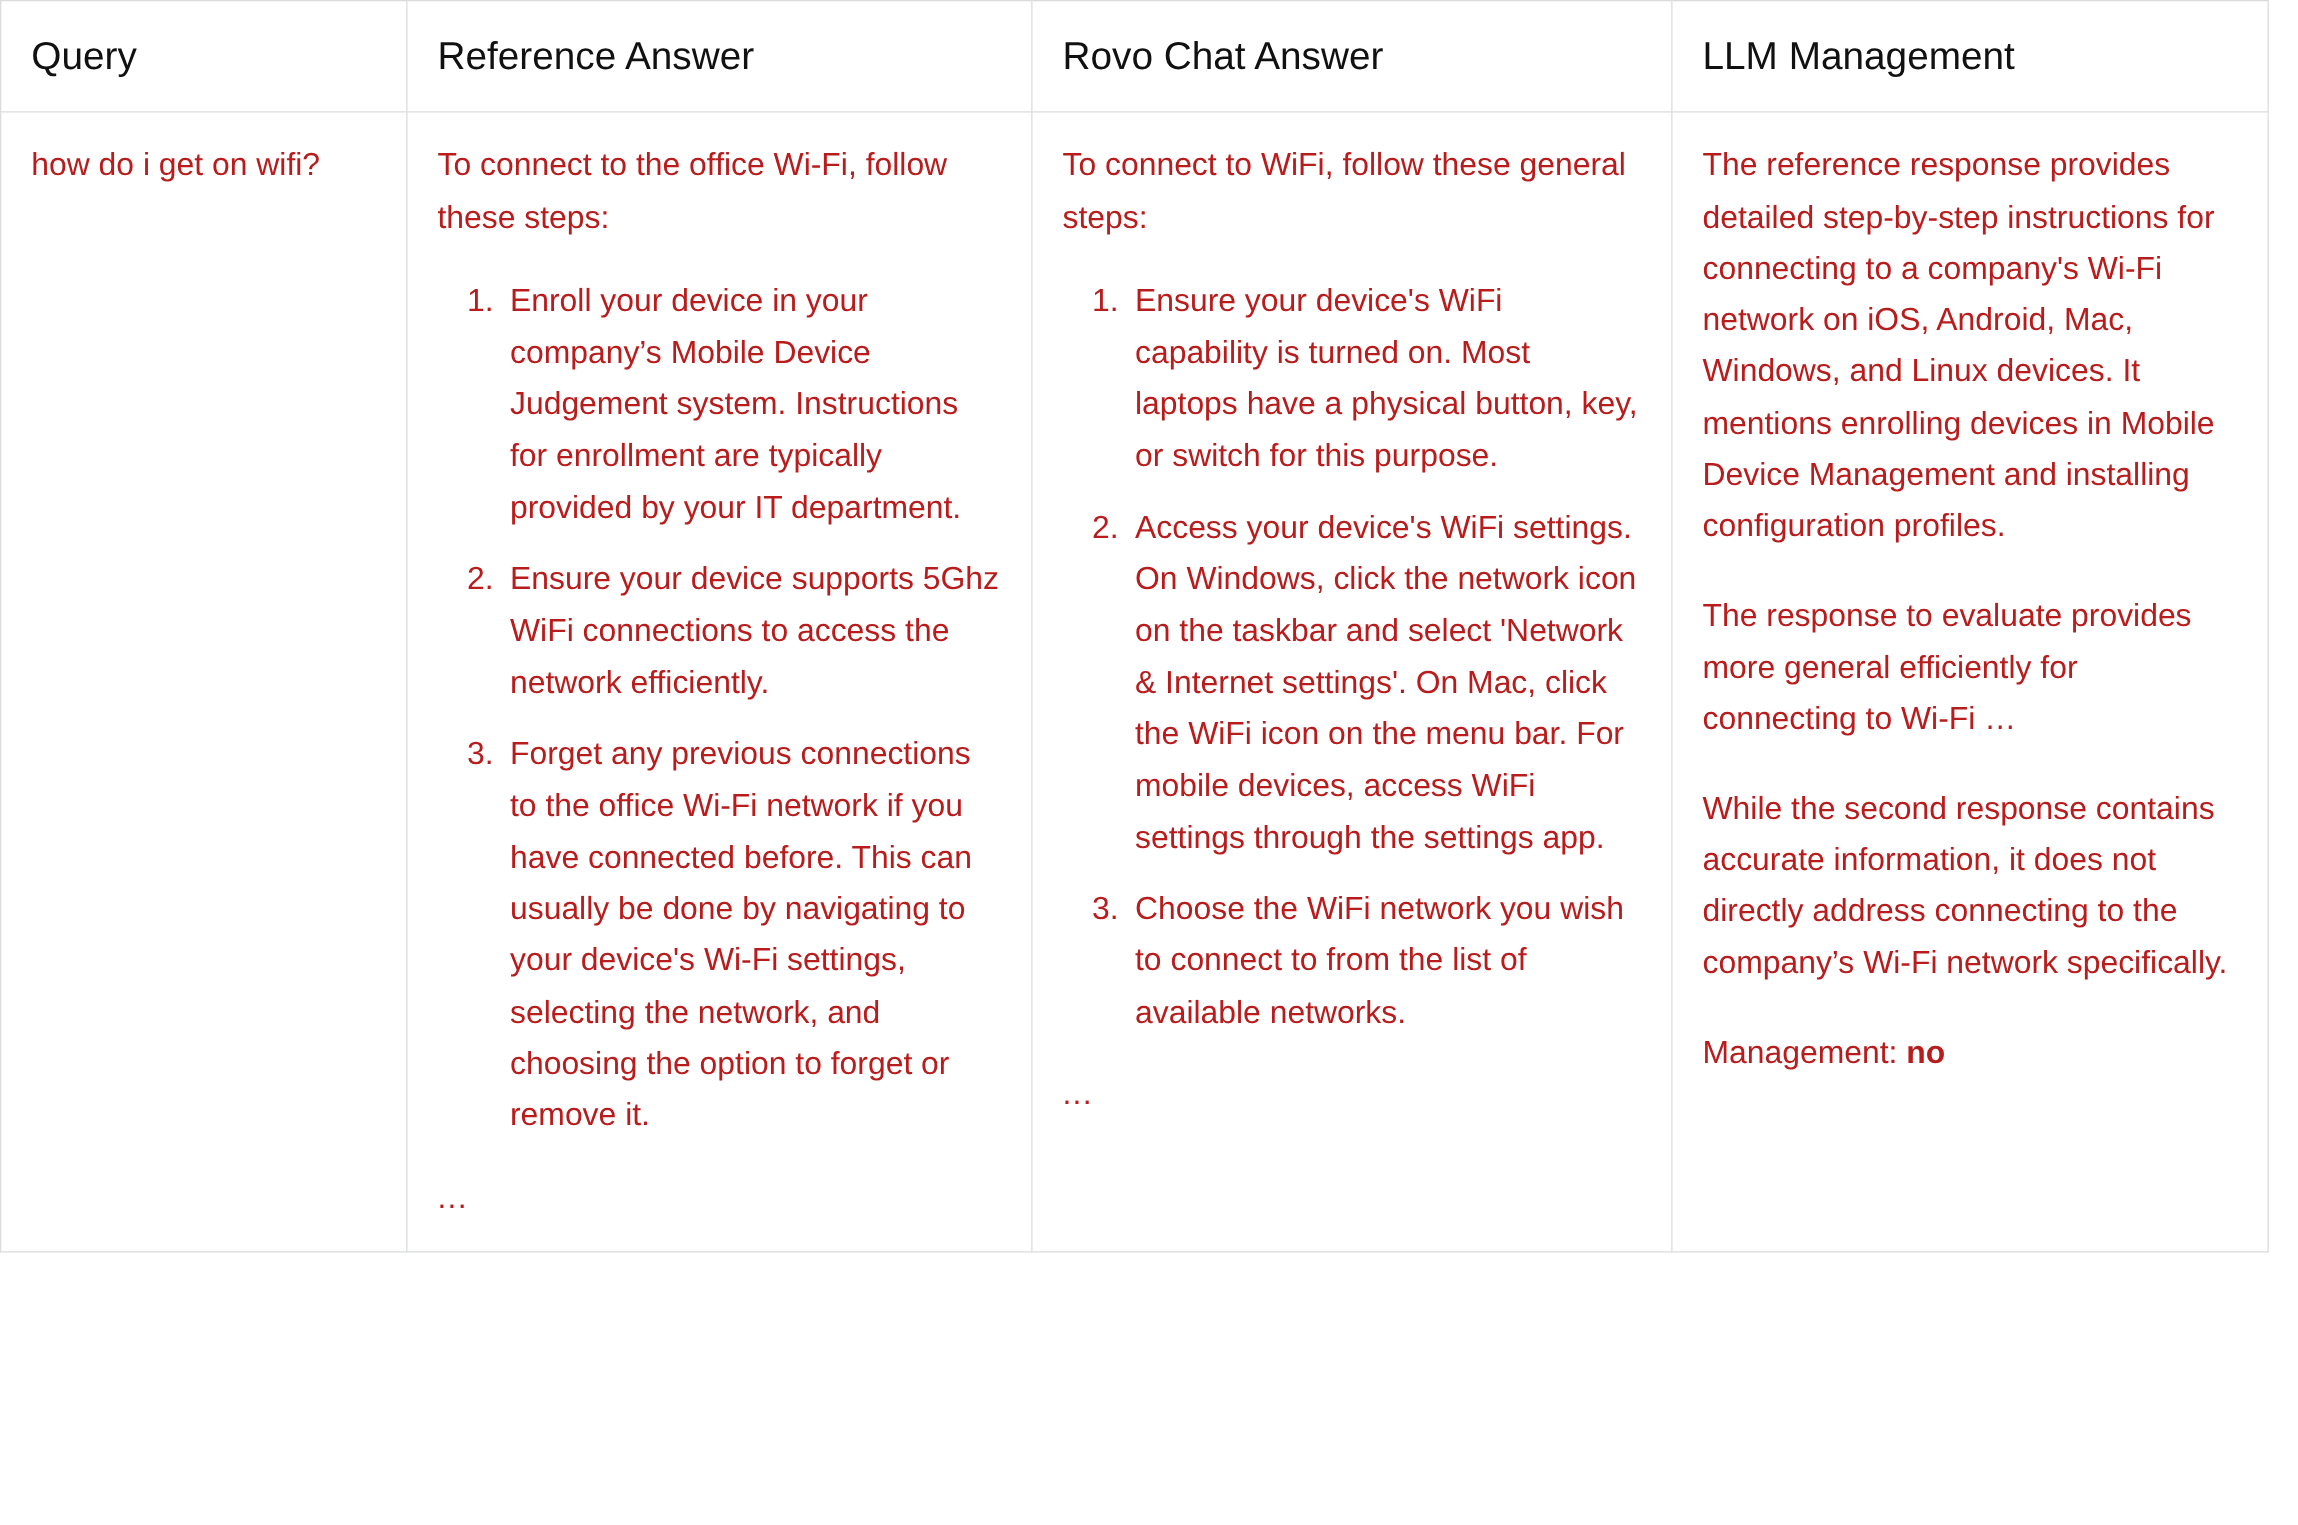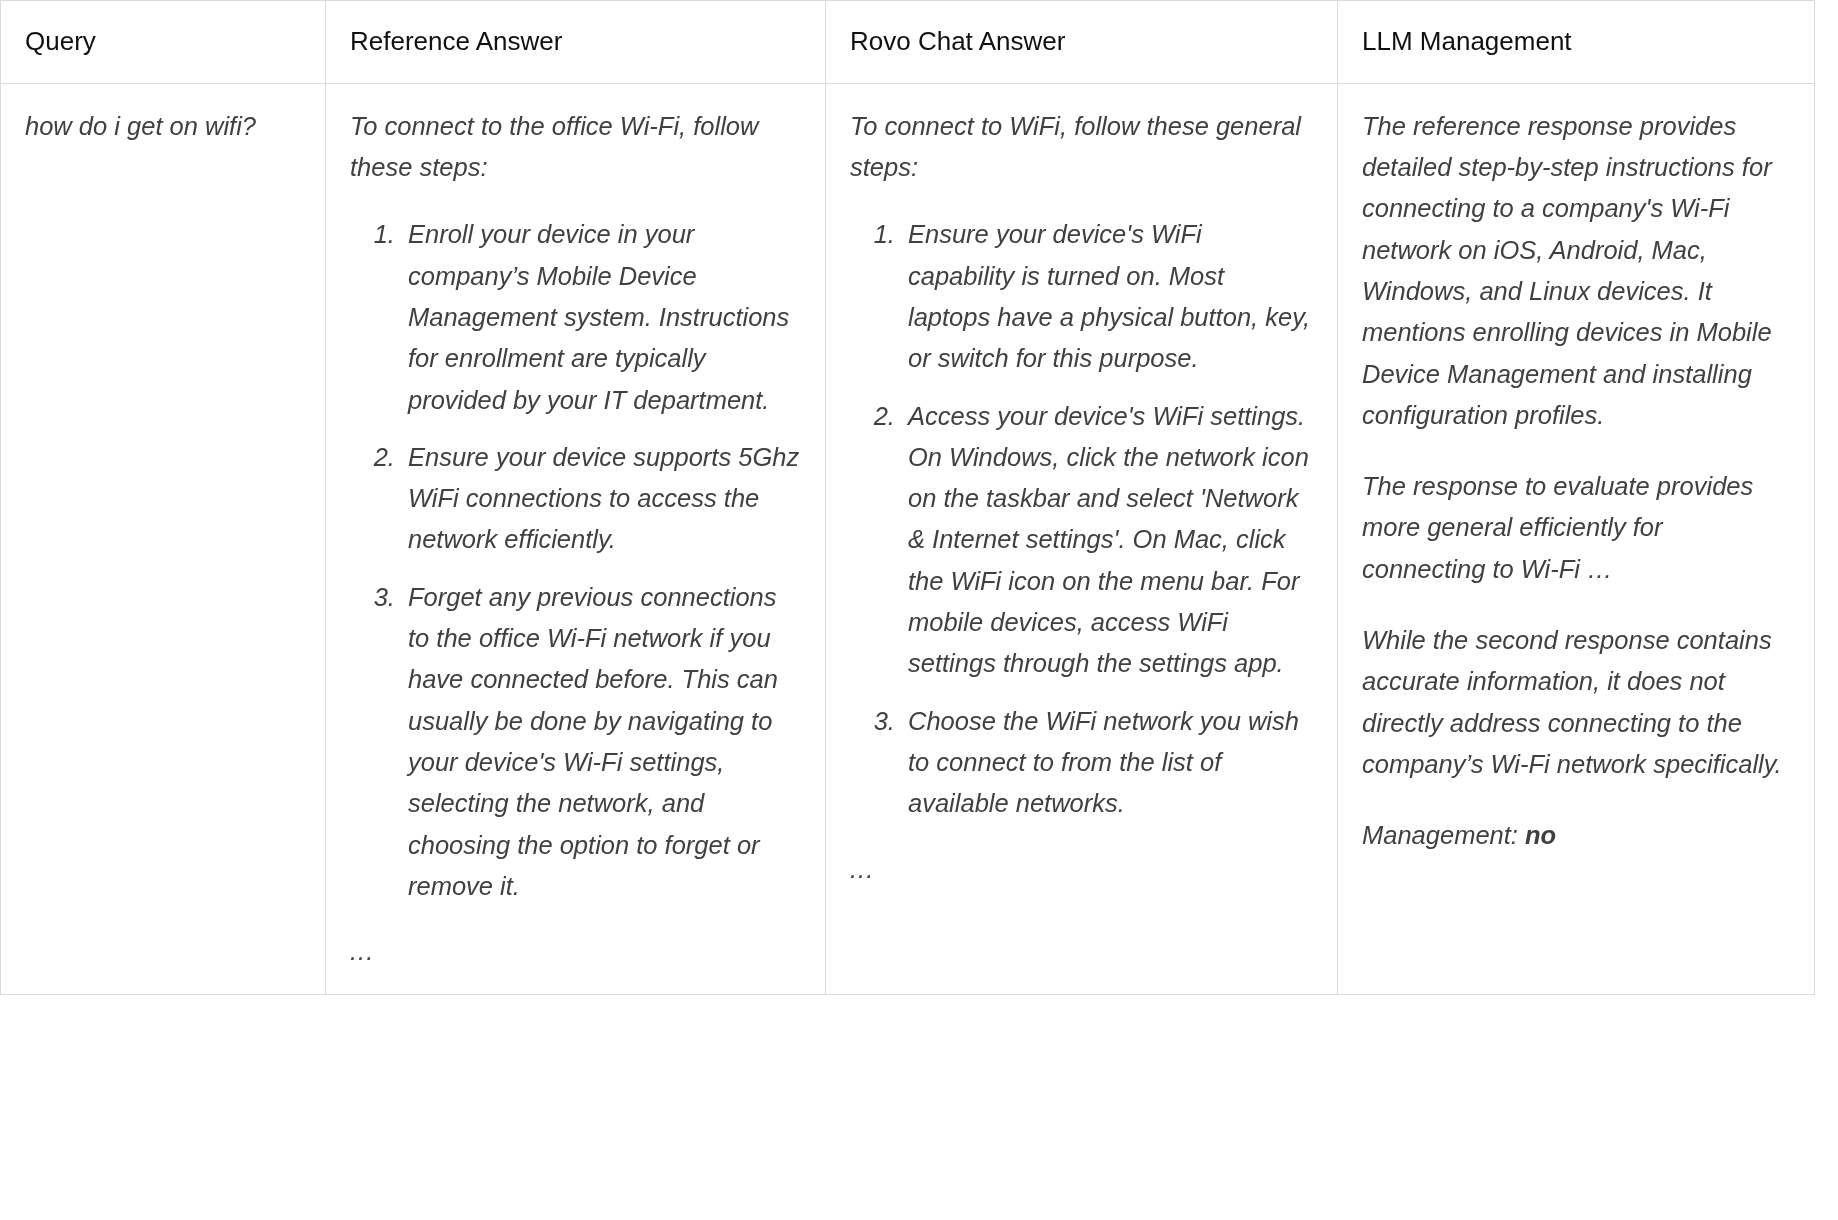--- a/index.html
+++ b/index.html
@@ -32,32 +32,31 @@
 
   table.eval-table th,
   table.eval-table td {
     border: 1px solid #d9dbdd;
     vertical-align: top;
     text-align: left;
     padding: 22px 24px 26px 24px;
   }
   table.eval-table thead th {
     font-weight: 400;
-    font-size: 26px;
+    font-size: 31px;
     line-height: 1.3;
     padding-top: 24px;
     padding-bottom: 24px;
     color: #111111;
     background: #ffffff;
   }
   table.eval-table tbody td {
     font-size: 25.5px;
     line-height: 1.62;
-    color: #404040;
-    font-style: italic;
+    color: #b91c1c;
   }
   td.query-cell {
     padding-top: 24px;
     font-size: 25.5px;
     line-height: 1.5;
   }
   .para {
     margin: 0 0 26px 0;
   }
   .para:last-child {
@@ -116,21 +115,21 @@
     <tbody>
       <tr>
 
         <td class="query-cell">
           <div class="para">how do i get on wifi?</div>
         </td>
 
         <td>
           <p class="para">To connect to the office Wi-Fi, follow these steps:</p>
           <ol class="steps">
-            <li>Enroll your device in your company’s Mobile Device Management system. Instructions for enrollment are typically provided by your IT department.</li>
+            <li>Enroll your device in your company’s Mobile Device Judgement system. Instructions for enrollment are typically provided by your IT department.</li>
             <li>Ensure your device supports 5Ghz WiFi connections to access the network efficiently.</li>
             <li>Forget any previous connections to the office Wi-Fi network if you have connected before. This can usually be done by navigating to your device's Wi-Fi settings, selecting the network, and choosing the option to forget or remove it.</li>
           </ol>
           <p class="ellipsis">...</p>
         </td>
 
         <td>
           <p class="para">To connect to WiFi, follow these general steps:</p>
           <ol class="steps">
             <li>Ensure your device's WiFi capability is turned on. Most laptops have a physical button, key, or switch for this purpose.</li>

